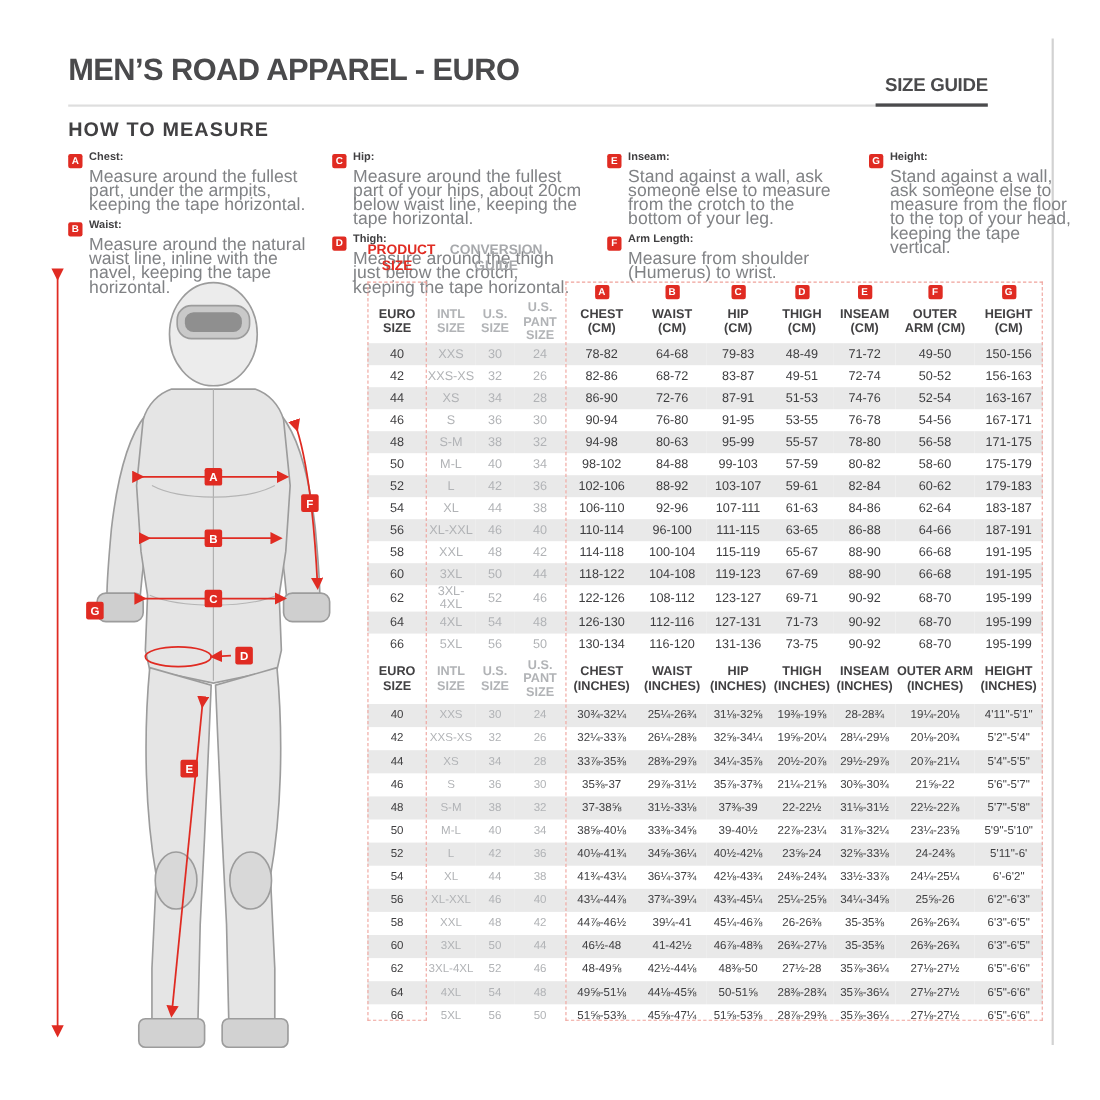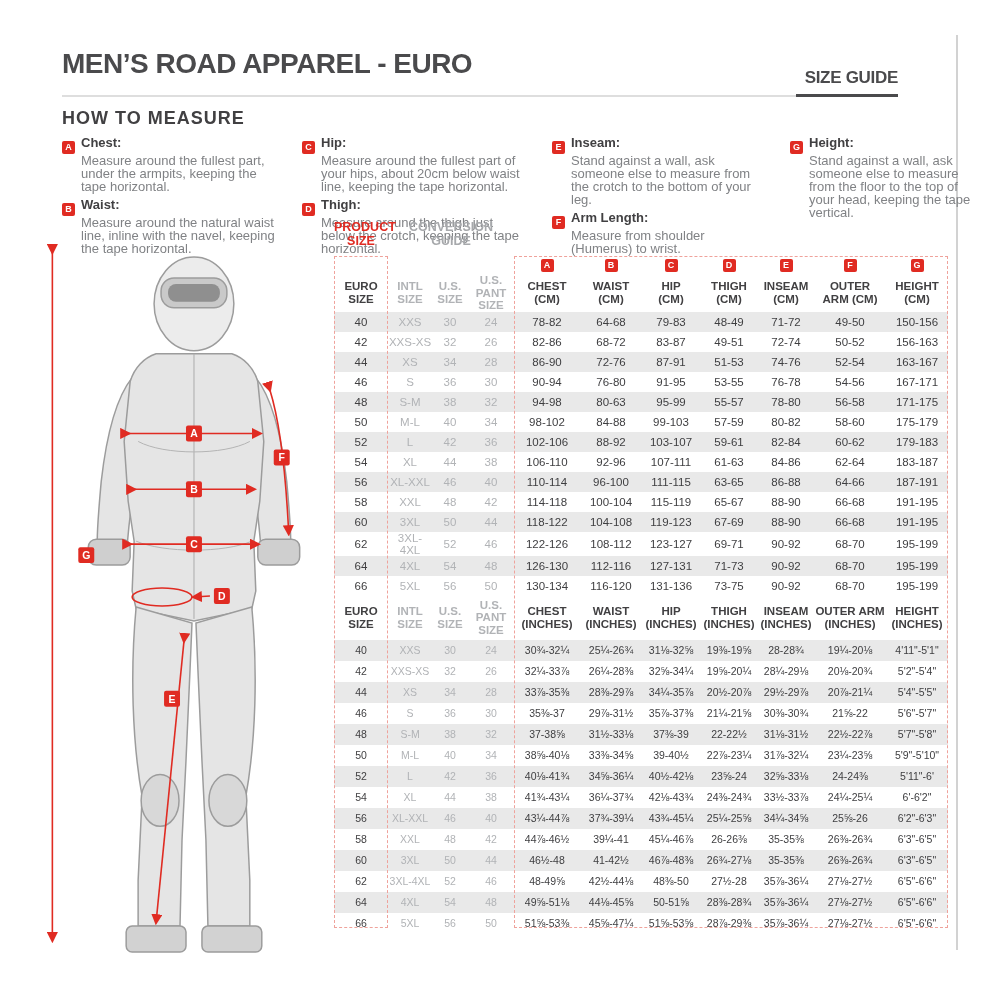--- a/index.html
+++ b/index.html
@@ -18,22 +18,22 @@
   
   .htm-heading{left:62px;top:108px;font-size:18px;font-weight:bold;color:#414042;letter-spacing:1px;}
   .htm-row{left:62px;top:136px;width:846px;display:flex;}
   .htm-col{flex:0 0 auto;}
   .htm-col.c1{width:218px;margin-right:22px;}
   .htm-col.c2{width:228px;margin-right:22px;}
   .htm-col.c3{width:210px;margin-right:28px;}
   .htm-col.c4{width:190px;}
   .measure-item{display:grid;grid-template-columns:19px 1fr;margin-bottom:2px;}
   .measure-item .ltr{grid-column:1;}
-  .measure-item .nm{grid-column:2;font-size:13px;font-weight:bold;color:#414042;line-height:13px;}
-  .measure-item .tx{grid-column:2;font-size:13px;color:#808285;line-height:13px;margin-bottom:3px;}
+  .measure-item .nm{grid-column:2;font-size:10px;font-weight:bold;color:#414042;line-height:13px;}
+  .measure-item .tx{grid-column:2;font-size:16px;color:#808285;line-height:13px;margin-bottom:3px;}
   .letter-badge{display:inline-block;width:13px;height:13px;background:#e02b22;color:#fff;
     font-size:9px;font-weight:bold;line-height:13px;text-align:center;border-radius:2px;}
   
   .figure-wrap{left:28px;top:242px;width:312px;height:718px;}
   
   .table-wrap{left:334px;top:220px;width:614px;}
   .group-row{display:flex;height:36px;}
   .group-cell{white-space:pre-line;text-align:center;font-size:12.5px;font-weight:bold;line-height:14px;}
   .g-product{width:54px;color:#e02b22;}
   .g-conv{width:126px;color:#a7a9ac;}

